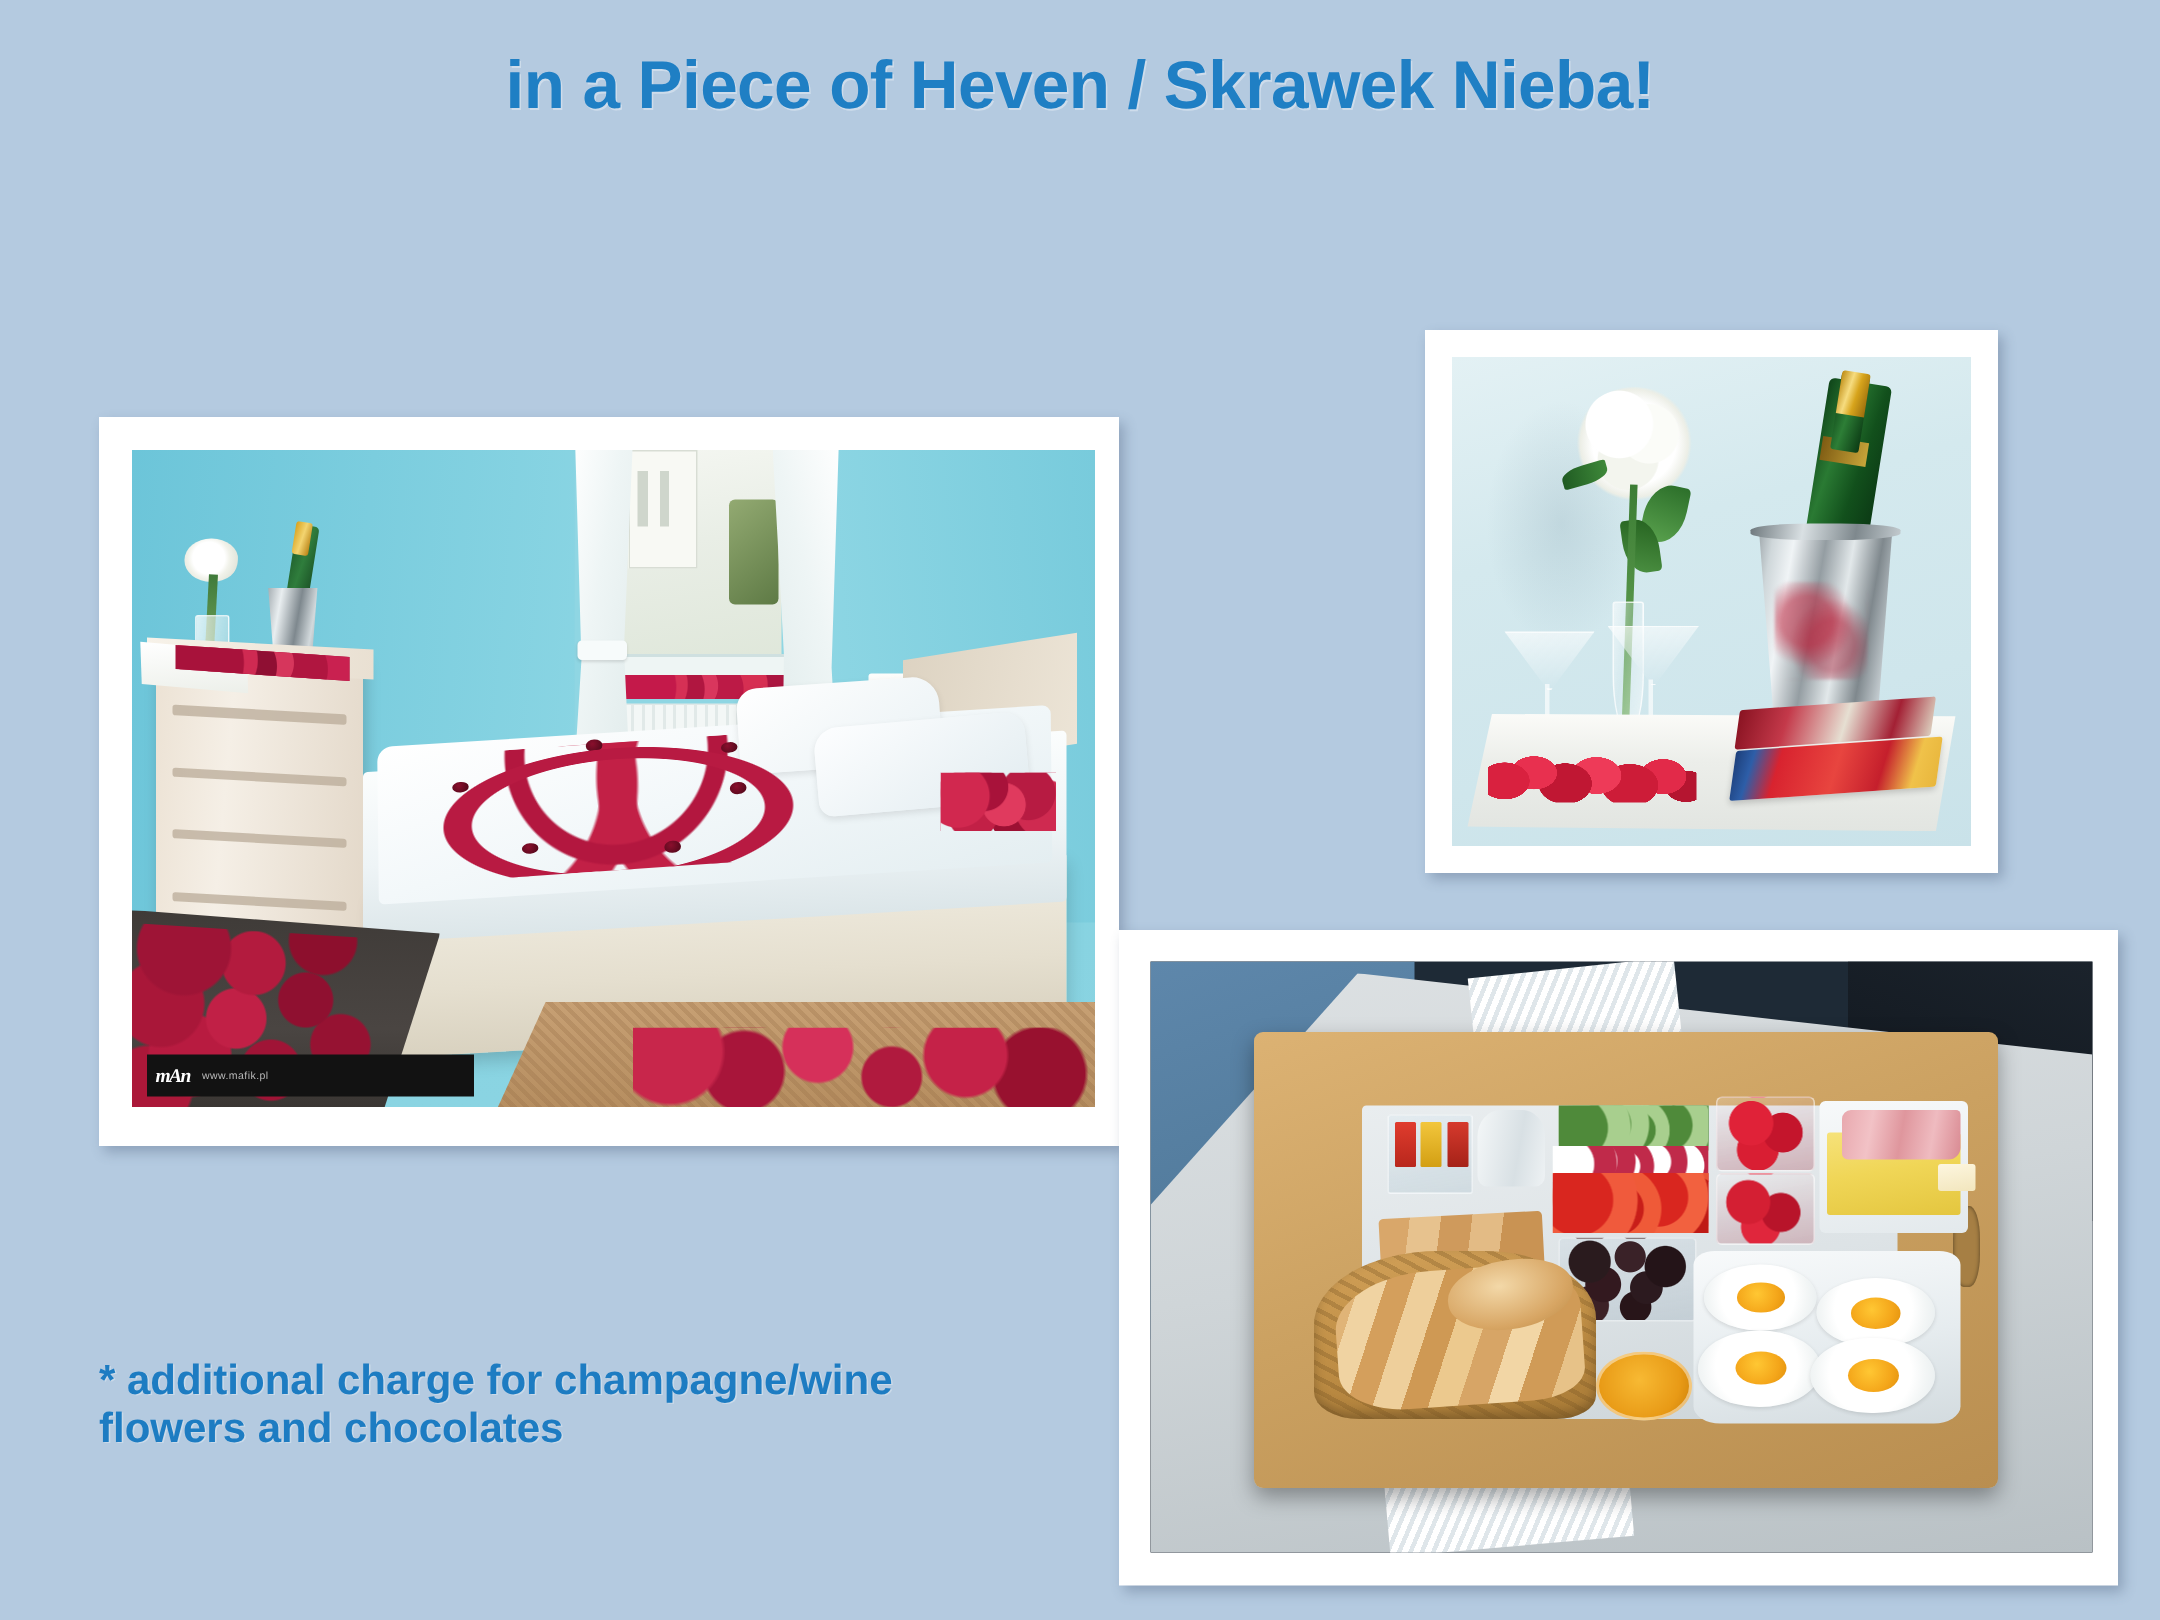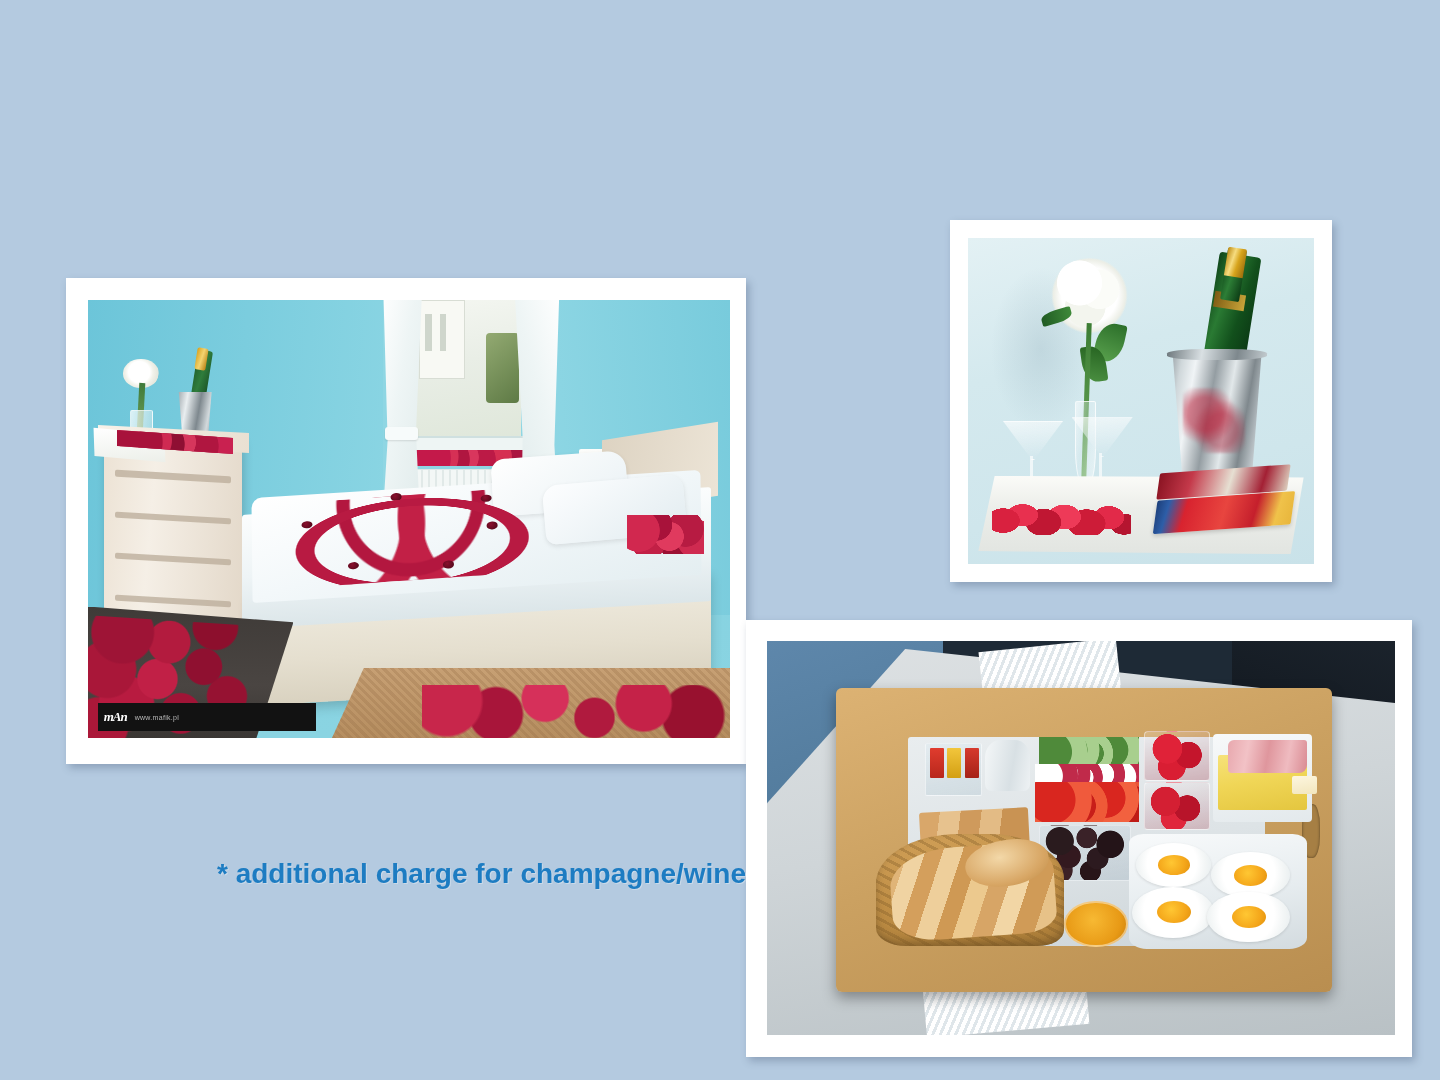--- a/index.html
+++ b/index.html
@@ -663,37 +663,38 @@
   }
   .bf-yolk {
     position: absolute; left: 30%; top: 28%; width: 42%; height: 44%;
     background: radial-gradient(circle at 42% 38%, #ffc733, #f4a61a 60%, #e08f0c);
     border-radius: 50%;
   }
 
   
   .caption {
     position: absolute;
-    left: 66px; top: 858px; width: 680px;
-    text-align: right;
+    left: 66px; top: 904px; width: 680px;
+    text-align: left;
     line-height: 1.16;
   }
   .caption-line {
     display: block;
     color: #1d7cc2;
     font-weight: bold;
     font-size: 28px;
     text-shadow: 1px 1px 0 rgba(255,255,255,.3);
     white-space: nowrap;
   }
 </style>
 </head>
 <body>
 
 <div class="title-block">
+  <span class="title-line">in a Piece of Heven / Skrawek Nieba!</span>
 </div>
 
 <div class="photo-frame" id="frame-bedroom">
   <div class="photo-inner bedroom">
     <div class="bd-wall-left"></div>
     <div class="bd-window-wall"></div>
     <div class="bd-wall-right"></div>
 
     <div class="bd-window">
       <div class="bd-window-bldg"></div>
@@ -838,13 +839,14 @@
         <div class="bf-egg" style="position:absolute; left:44%; top:50%; width:46%; height:44%;">
           <div class="bf-yolk"></div>
         </div>
       </div>
     </div>
   </div>
 </div>
 
 <div class="caption">
   <span class="caption-line">* additional charge for champagne/wine</span>
+  <span class="caption-line">flowers and chocolates</span>
 </div>
 
 </body></html>

